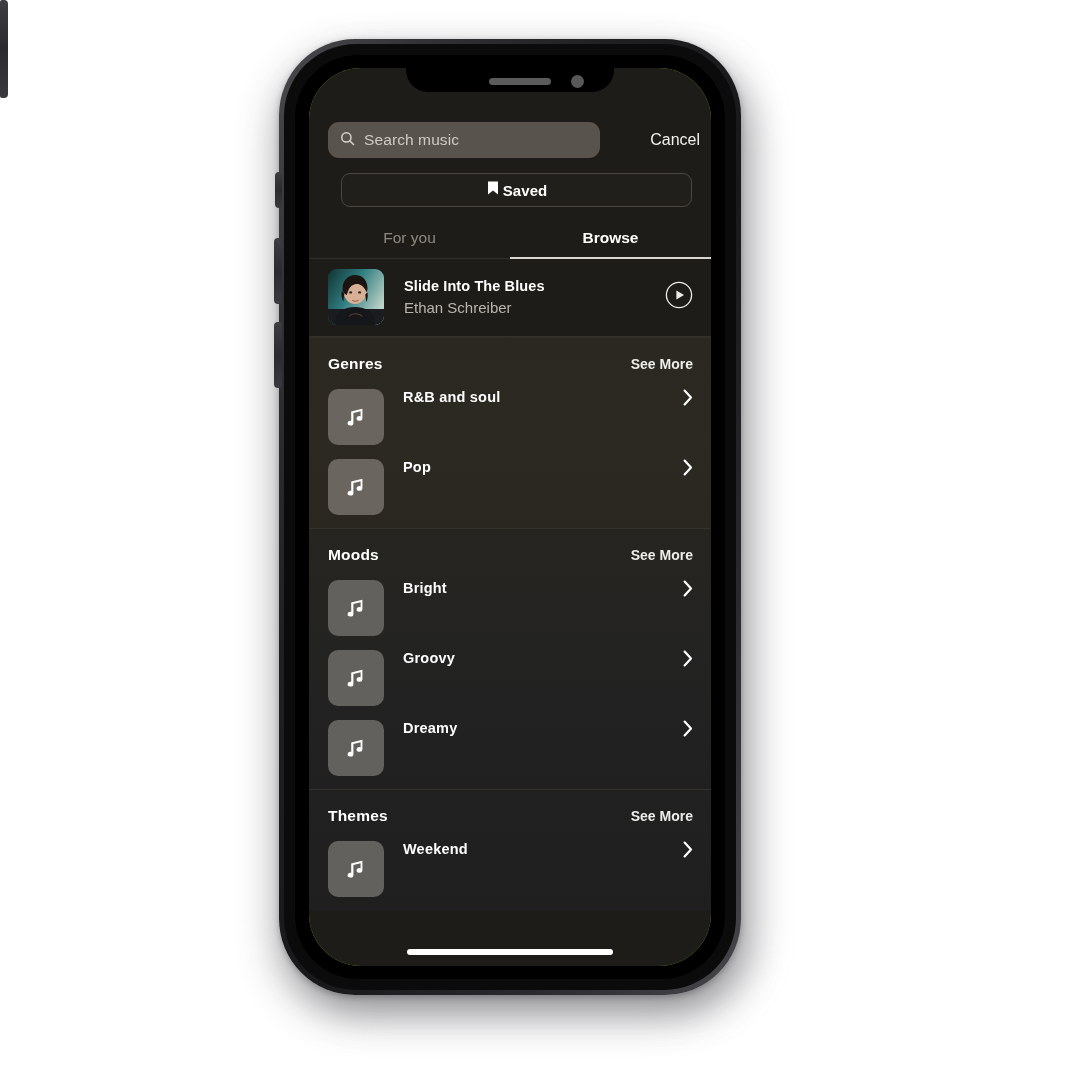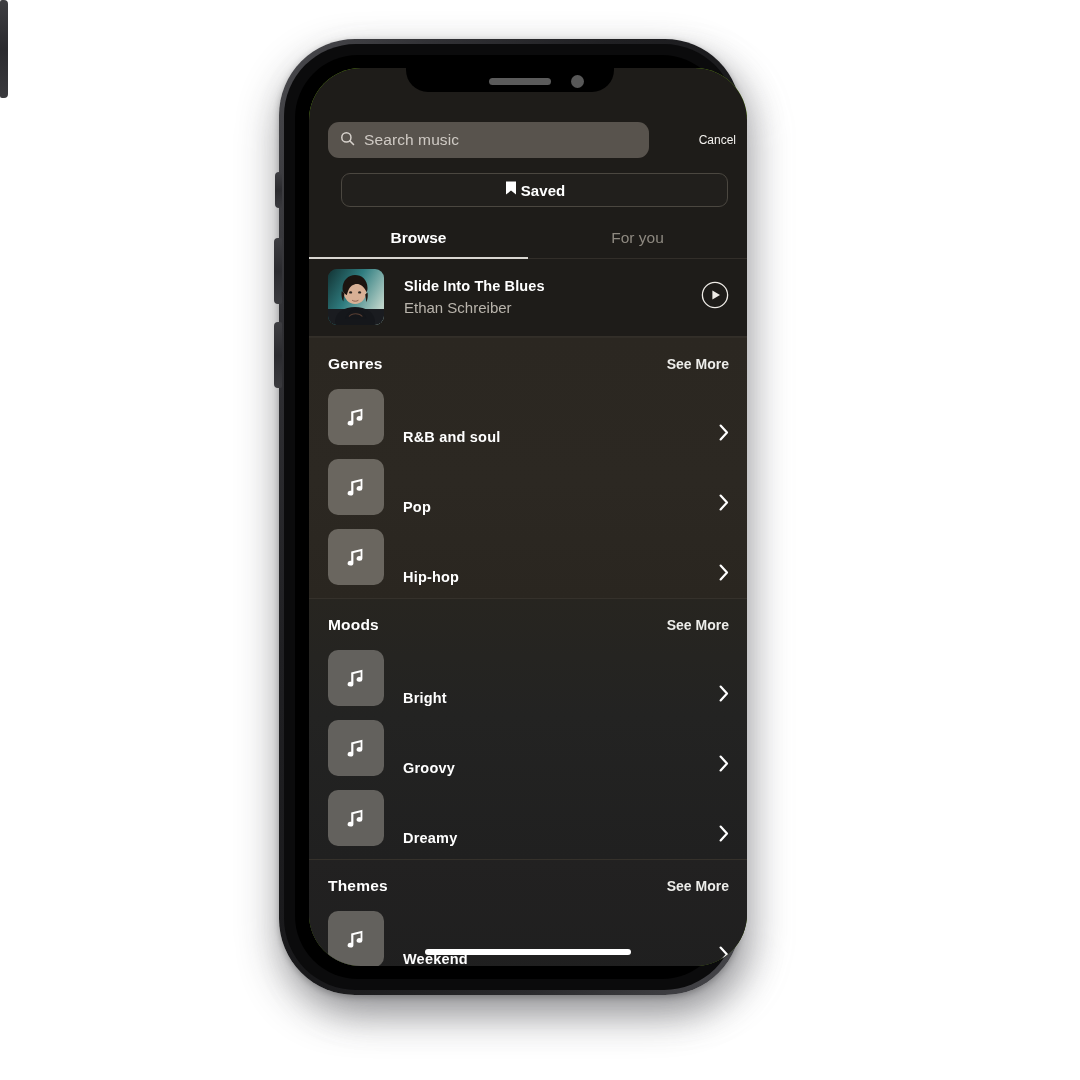--- a/index.html
+++ b/index.html
@@ -62,21 +62,21 @@
     border-radius: 63px;
     background: #000000;
     overflow: hidden;
   }
 
   
   .screen {
     position: absolute;
     left: 309px;
     top: 68px;
-    width: 438px;
+    width: 402px;
     height: 898px;
     border-radius: 52px;
     background: #84cc16;
     overflow: hidden;
   }
 
   
   .btn-side {
     position: absolute;
     background: linear-gradient(180deg, #3e3e42 0%, #2b2b2f 50%, #3a3a3e 100%);
@@ -157,21 +157,21 @@
   }
   .searchbox .magnifier { flex: 0 0 auto; display: block; }
   .search-placeholder {
     font-size: 15.5px;
     color: #cfcac4;
     letter-spacing: 0.1px;
     white-space: nowrap;
   }
 
   .cancel-btn {
-    font-size: 12px;
+    font-size: 16px;
     color: #f3f1ee;
     padding: 0 2px 0 0;
     white-space: nowrap;
     background: none;
     border: 0;
     font-family: inherit;
     cursor: pointer;
     margin-left: 38px;
   }
 
@@ -263,21 +263,21 @@
   }
   .section.genres .section-head { border-top-color: #312d27; }
   .section-title { font-size: 15.5px; font-weight: 700; color: #ffffff; letter-spacing: .2px; }
   .see-more {
     font-size: 14px; font-weight: 600; color: #ededea; cursor: pointer;
     background: none; border: 0; font-family: inherit; padding: 0;
   }
 
   .cat-row {
     display: flex;
-    align-items: flex-end;
+    align-items: flex-start;
     gap: 19px;
     padding: 7px 18px 7px 19px;
     cursor: pointer;
   }
   .cat-thumb {
     width: 56px; height: 56px;
     border-radius: 10px;
     background: #6a665f;
     display: flex; align-items: center; justify-content: center;
     flex: 0 0 auto;
@@ -335,22 +335,22 @@
         <div class="saved-btn">
           <span>
             <svg width="14" height="16" viewBox="0 0 14 16" fill="none">
               <path d="M2 1.4h10v13.2L7 10.6 2 14.6z" fill="#ffffff"></path>
             </svg>
           </span>
           <span class="saved-label">Saved</span>
         </div>
 
         <div class="tabs">
+          <div class="tab inactive">For you</div>
           <div class="tab active">Browse</div>
-          <div class="tab inactive">For you</div>
         </div>
       </div>
 
       <div class="scroll-body">
 
         <div class="result-row">
           <div class="albumart">
             <svg width="56" height="56" viewBox="0 0 56 56">
               <defs>
                 <linearGradient id="bgsky" x1="0" y1="0" x2="1" y2="0.6">
@@ -412,33 +412,20 @@
               </svg>
             </div>
             <span class="cat-label">Pop</span>
             <span class="chev">
               <svg width="10" height="17" viewBox="0 0 10 17" fill="none">
                 <path d="M1.6 1.6 8 8.5l-6.4 6.9" stroke="#ffffff" stroke-width="2.2" stroke-linecap="round" stroke-linejoin="round"></path>
               </svg>
             </span>
           </div>
 
-          <div class="cat-row">
-            <div class="cat-thumb">
-              <svg width="26" height="26" viewBox="0 0 26 26" fill="#ffffff">
-                <path d="M10.4 19.2a2.9 2.4 0 1 1-2.2-2.35V7.4l11.2-2.6v9.6a2.9 2.4 0 1 1-1.8-2.23V7.2l-7.2 1.7z"></path>
-              </svg>
-            </div>
-            <span class="cat-label">Hip-hop</span>
-            <span class="chev">
-              <svg width="10" height="17" viewBox="0 0 10 17" fill="none">
-                <path d="M1.6 1.6 8 8.5l-6.4 6.9" stroke="#ffffff" stroke-width="2.2" stroke-linecap="round" stroke-linejoin="round"></path>
-              </svg>
-            </span>
-          </div>
         </div>
 
         <div class="section moods">
           <div class="section-head">
             <span class="section-title">Moods</span>
             <button class="see-more">See More</button>
           </div>
 
           <div class="cat-row">
             <div class="cat-thumb">

